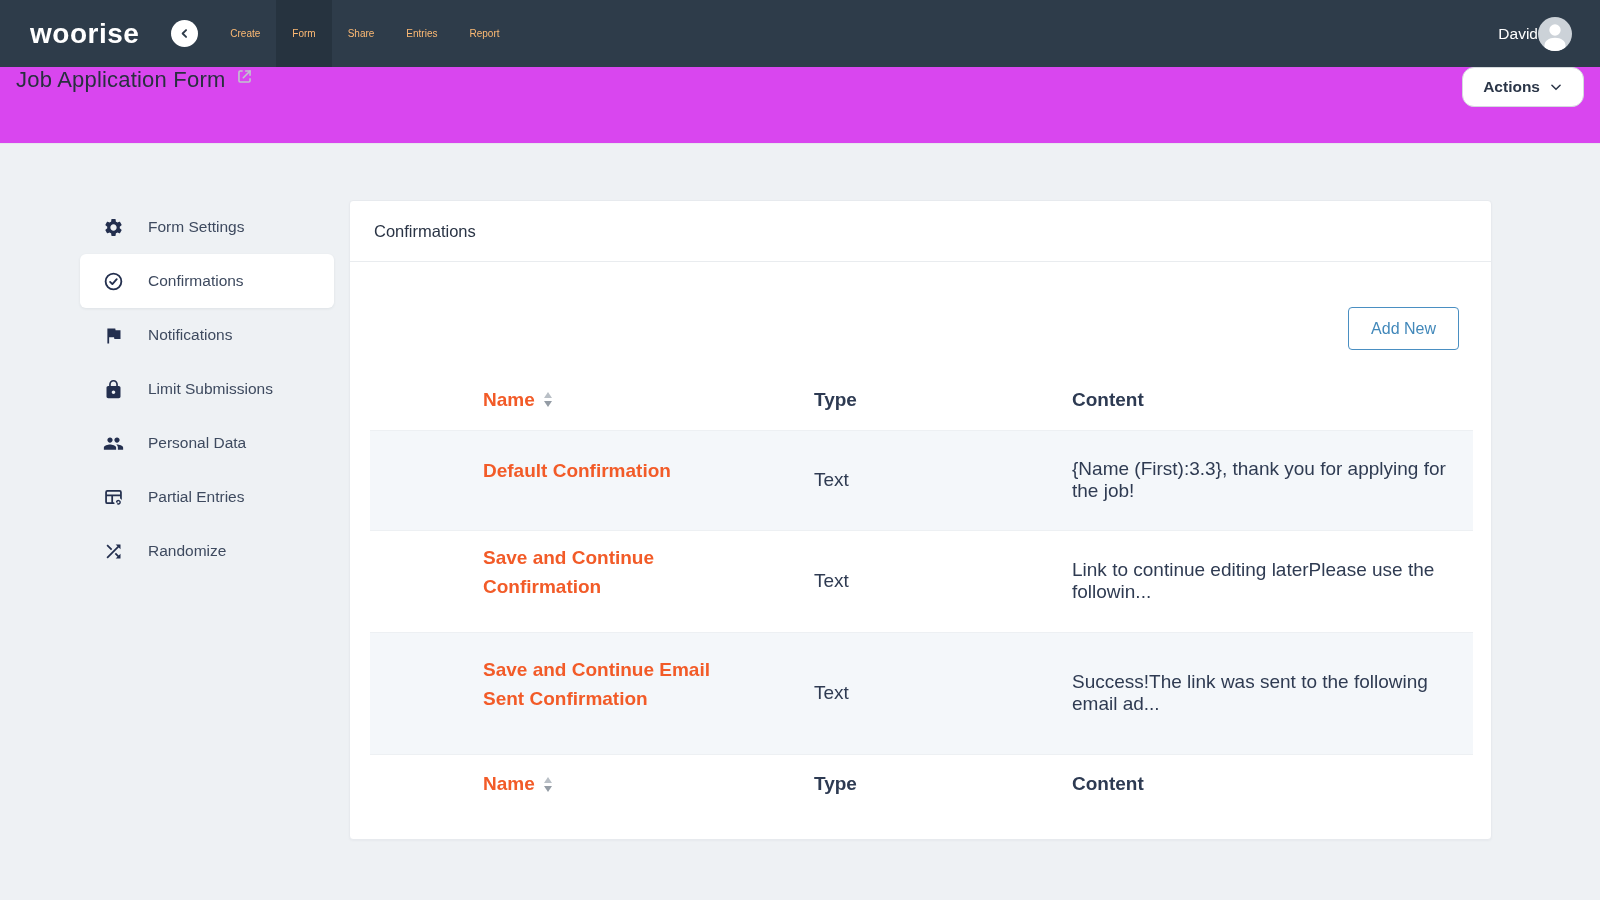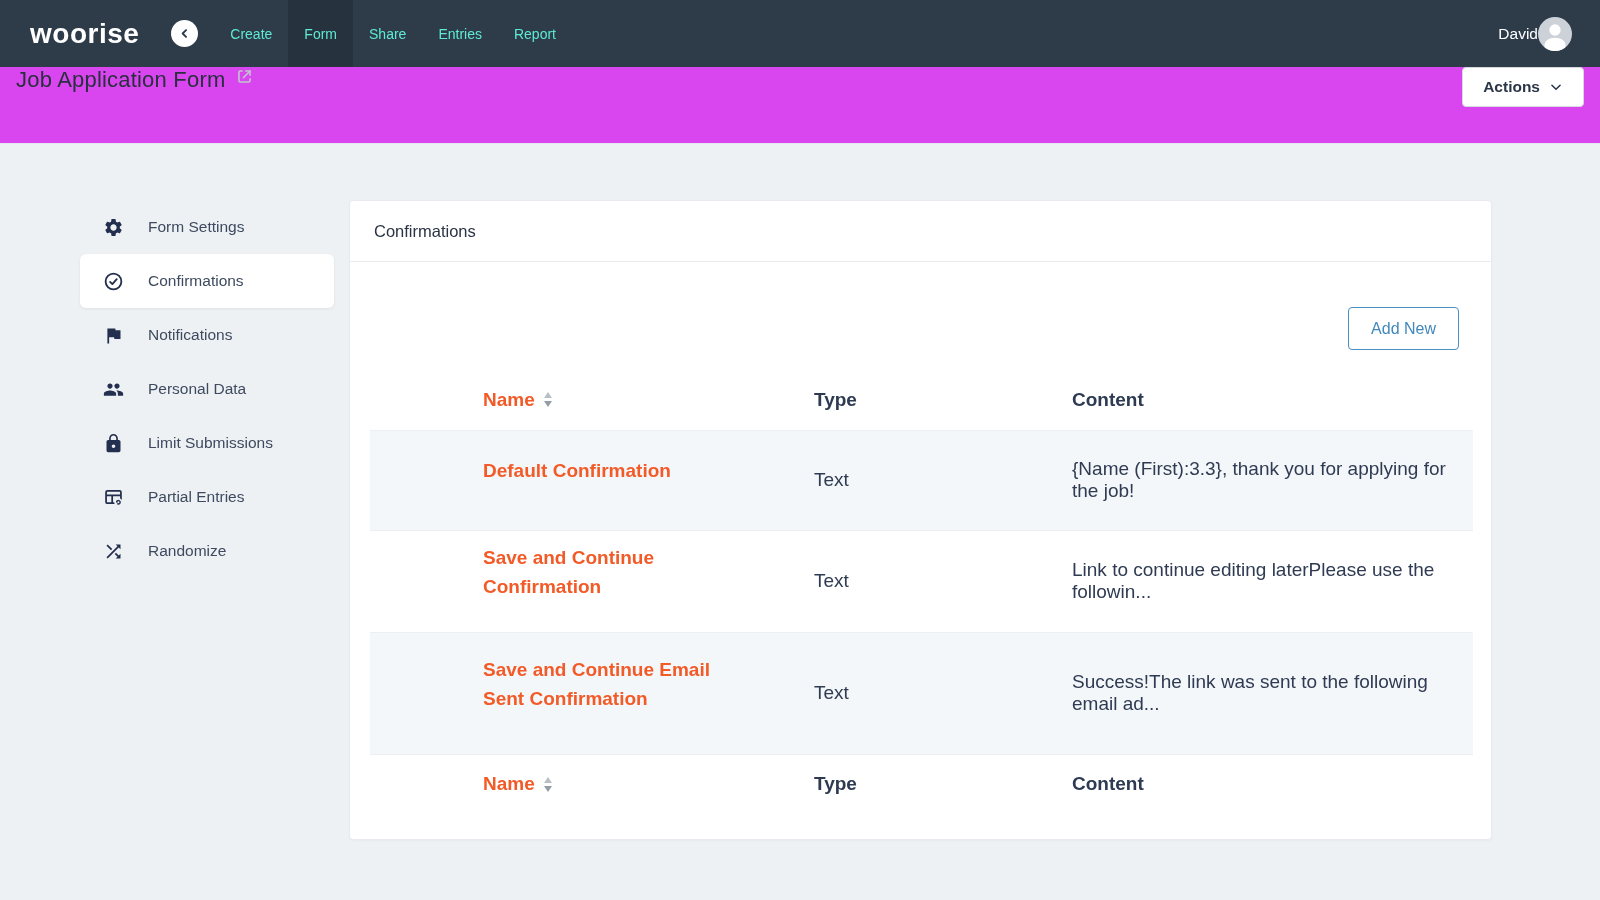--- a/index.html
+++ b/index.html
@@ -19,40 +19,40 @@
     color:#ffffff; font-weight:700; font-size:28px; letter-spacing:.5px;
     margin-left:30px; margin-right:32px; cursor:pointer;
   }
   .back-btn {
     width:27px; height:27px; border-radius:50%; background:#ffffff; border:none;
     display:flex; align-items:center; justify-content:center; cursor:pointer;
     margin-right:16px; flex:0 0 auto;
   }
   .nav-links { display:flex; height:100%; }
   .nav-item {
-    color:#5eead4; font-size:14px; text-decoration:none; height:100%;
+    color:#fdba74; font-size:10px; text-decoration:none; height:100%;
     display:flex; align-items:center; padding:0 16px; cursor:pointer;
   }
   .nav-item.active { background:#26333f; padding:0 16px; }
   .nav-right { margin-left:auto; display:flex; align-items:center; margin-right:28px; }
   .user-name { color:#ffffff; font-size:15.5px; margin-right:0; }
   .avatar {
     width:34px; height:34px; border-radius:50%; background:#ccd2d8; overflow:hidden;
     display:flex; align-items:center; justify-content:center; cursor:pointer;
   }
 
   
   .titlebar {
     height:77px; background:#d946ef; border-bottom:1px solid #e4e8ec;
     display:flex; align-items:flex-start; padding:0 16px;
   }
   .page-title { font-size:22px; font-weight:500; color:#28303e; letter-spacing:.2px; }
   .ext-link { margin-left:10px; display:flex; align-items:center; cursor:pointer; }
   .actions-btn {
-    margin-left:auto; background:#ffffff; border:1px solid #d5dade; border-radius:4px;
+    margin-left:auto; background:#ffffff; border:1px solid #d5dade; border-radius:12px;
     height:40px; padding:0 20px; font-size:15.5px; font-weight:600; color:#2b3648;
     display:flex; align-items:center; gap:9px; cursor:pointer;
     font-family:inherit;
   }
 
   
   .content { display:flex; padding:56px 0 0 80px; }
 
   .sidebar { width:254px; flex:0 0 auto; }
   .side-item {
@@ -180,33 +180,33 @@
         <svg viewBox="0 0 24 24" width="21" height="21" fill="currentColor">
             <path d="M14.4 6L14 4H5v17h2v-7h5.6l.4 2h7V6z"></path>
           </svg>
       </span>
       <span>Notifications</span>
     </div>
 
     <div class="side-item">
       <span class="sicon">
         <svg viewBox="0 0 24 24" width="21" height="21" fill="currentColor">
+            <path d="M18 8h-1V6c0-2.76-2.24-5-5-5S7 3.24 7 6v2H6c-1.1 0-2 .9-2 2v10c0 1.1.9 2 2 2h12c1.1 0 2-.9 2-2V10c0-1.1-.9-2-2-2zm-6 9c-1.1 0-2-.9-2-2s.9-2 2-2 2 .9 2 2-.9 2-2 2zm3.1-9H8.9V6c0-1.71 1.39-3.1 3.1-3.1 1.71 0 3.1 1.39 3.1 3.1v2z"></path>
+          </svg>
+      </span>
+      <span>Limit Submissions</span>
+    </div>
+
+    <div class="side-item">
+      <span class="sicon">
+        <svg viewBox="0 0 24 24" width="21" height="21" fill="currentColor">
             <path d="M16 11c1.66 0 2.99-1.34 2.99-3S17.66 5 16 5c-1.66 0-3 1.34-3 3s1.34 3 3 3zm-8 0c1.66 0 2.99-1.34 2.99-3S9.66 5 8 5C6.34 5 5 6.34 5 8s1.34 3 3 3zm0 2c-2.33 0-7 1.17-7 3.5V19h14v-2.5c0-2.33-4.67-3.5-7-3.5zm8 0c-.29 0-.62.02-.97.05 1.16.84 1.97 1.97 1.97 3.45V19h6v-2.5c0-2.33-4.67-3.5-7-3.5z"></path>
           </svg>
       </span>
       <span>Personal Data</span>
-    </div>
-
-    <div class="side-item">
-      <span class="sicon">
-        <svg viewBox="0 0 24 24" width="21" height="21" fill="currentColor">
-            <path d="M18 8h-1V6c0-2.76-2.24-5-5-5S7 3.24 7 6v2H6c-1.1 0-2 .9-2 2v10c0 1.1.9 2 2 2h12c1.1 0 2-.9 2-2V10c0-1.1-.9-2-2-2zm-6 9c-1.1 0-2-.9-2-2s.9-2 2-2 2 .9 2 2-.9 2-2 2zm3.1-9H8.9V6c0-1.71 1.39-3.1 3.1-3.1 1.71 0 3.1 1.39 3.1 3.1v2z"></path>
-          </svg>
-      </span>
-      <span>Limit Submissions</span>
     </div>
 
     <div class="side-item">
       <span class="sicon">
         <svg viewBox="0 0 24 24" width="21" height="21">
             <rect x="3.5" y="4.5" width="17" height="14" rx="1.5" fill="none" stroke="currentColor" stroke-width="2"></rect>
             <path d="M3.5 9.5h17M10.5 9.5v9" fill="none" stroke="currentColor" stroke-width="2"></path>
             <circle cx="17.5" cy="17.5" r="4.6" fill="#eef1f4"></circle>
             <path d="M15.6 17.5a2 2 0 1 1 .6 1.4" fill="none" stroke="currentColor" stroke-width="1.6"></path>
             <path d="M15.2 16.4l.3 1.6 1.6-.4z" fill="currentColor"></path>

